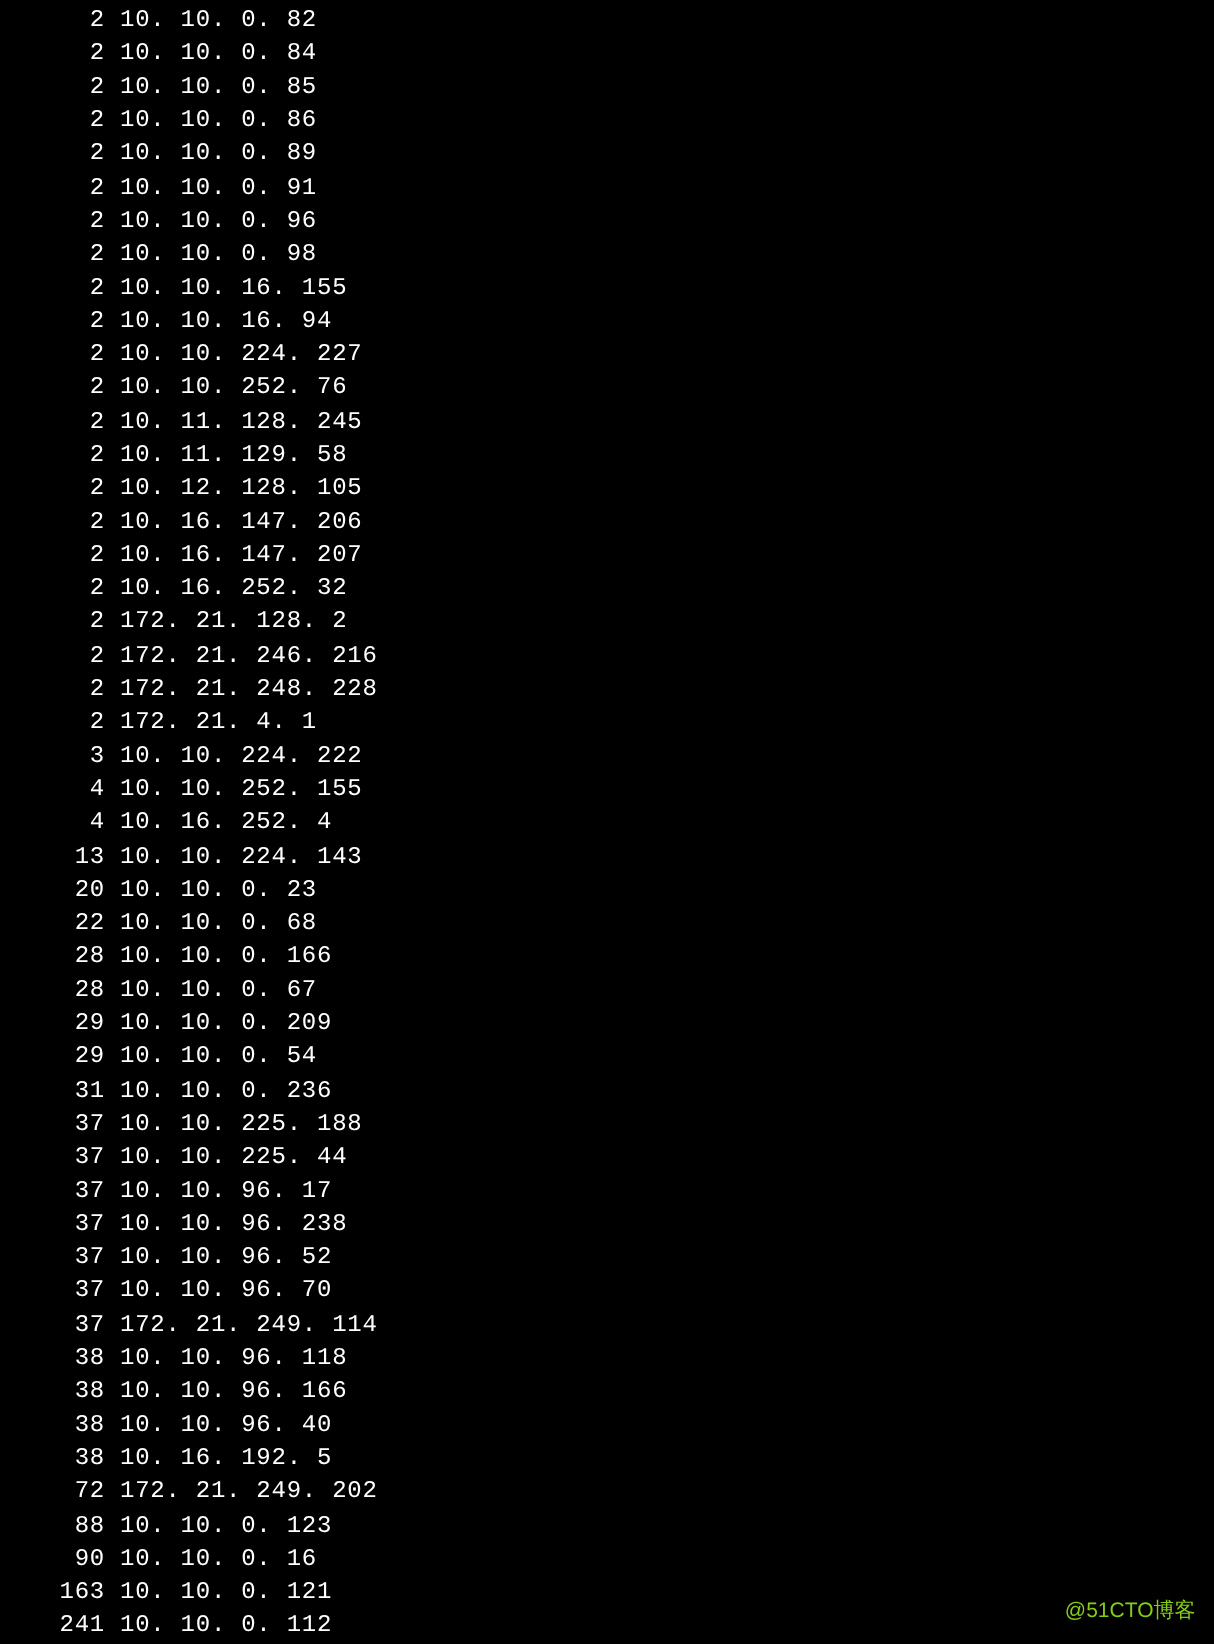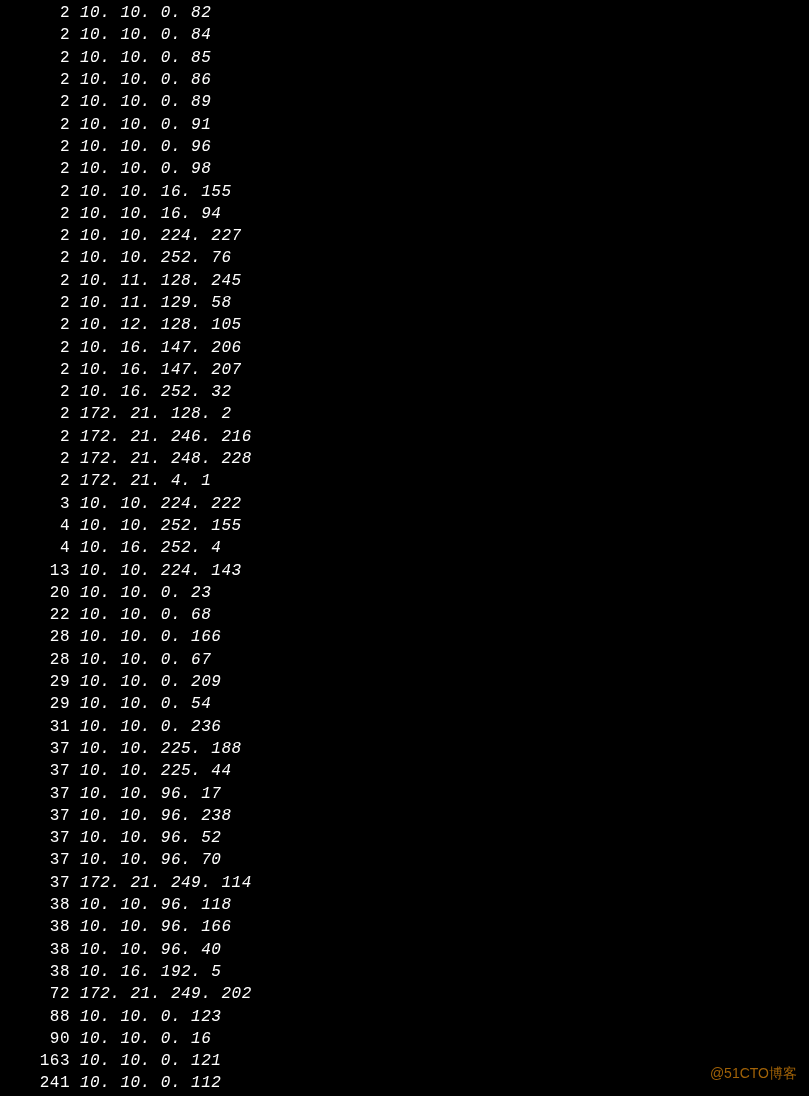--- a/index.html
+++ b/index.html
@@ -24,27 +24,26 @@
     height: 22.3px;
     align-items: center;
   }
   .count {
     width: 80px;
     text-align: right;
     padding-right: 10px;
   }
   .ip {
     text-align: right;
-    font-style: italic;
   }
   .watermark {
     position: absolute;
     right: 12px;
     bottom: 12px;
-    color: #a16207;
+    color: #84cc16;
     font-size: 14px;
     font-family: Arial, sans-serif;
     letter-spacing: 0;
   }
 </style>
 </head>
 <body>
 
 <div class="terminal" id="terminal"><div class="row"><span class="count">2</span><span class="ip">10. 10. 0. 82</span></div><div class="row"><span class="count">2</span><span class="ip">10. 10. 0. 84</span></div><div class="row"><span class="count">2</span><span class="ip">10. 10. 0. 85</span></div><div class="row"><span class="count">2</span><span class="ip">10. 10. 0. 86</span></div><div class="row"><span class="count">2</span><span class="ip">10. 10. 0. 89</span></div><div class="row"><span class="count">2</span><span class="ip">10. 10. 0. 91</span></div><div class="row"><span class="count">2</span><span class="ip">10. 10. 0. 96</span></div><div class="row"><span class="count">2</span><span class="ip">10. 10. 0. 98</span></div><div class="row"><span class="count">2</span><span class="ip">10. 10. 16. 155</span></div><div class="row"><span class="count">2</span><span class="ip">10. 10. 16. 94</span></div><div class="row"><span class="count">2</span><span class="ip">10. 10. 224. 227</span></div><div class="row"><span class="count">2</span><span class="ip">10. 10. 252. 76</span></div><div class="row"><span class="count">2</span><span class="ip">10. 11. 128. 245</span></div><div class="row"><span class="count">2</span><span class="ip">10. 11. 129. 58</span></div><div class="row"><span class="count">2</span><span class="ip">10. 12. 128. 105</span></div><div class="row"><span class="count">2</span><span class="ip">10. 16. 147. 206</span></div><div class="row"><span class="count">2</span><span class="ip">10. 16. 147. 207</span></div><div class="row"><span class="count">2</span><span class="ip">10. 16. 252. 32</span></div><div class="row"><span class="count">2</span><span class="ip">172. 21. 128. 2</span></div><div class="row"><span class="count">2</span><span class="ip">172. 21. 246. 216</span></div><div class="row"><span class="count">2</span><span class="ip">172. 21. 248. 228</span></div><div class="row"><span class="count">2</span><span class="ip">172. 21. 4. 1</span></div><div class="row"><span class="count">3</span><span class="ip">10. 10. 224. 222</span></div><div class="row"><span class="count">4</span><span class="ip">10. 10. 252. 155</span></div><div class="row"><span class="count">4</span><span class="ip">10. 16. 252. 4</span></div><div class="row"><span class="count">13</span><span class="ip">10. 10. 224. 143</span></div><div class="row"><span class="count">20</span><span class="ip">10. 10. 0. 23</span></div><div class="row"><span class="count">22</span><span class="ip">10. 10. 0. 68</span></div><div class="row"><span class="count">28</span><span class="ip">10. 10. 0. 166</span></div><div class="row"><span class="count">28</span><span class="ip">10. 10. 0. 67</span></div><div class="row"><span class="count">29</span><span class="ip">10. 10. 0. 209</span></div><div class="row"><span class="count">29</span><span class="ip">10. 10. 0. 54</span></div><div class="row"><span class="count">31</span><span class="ip">10. 10. 0. 236</span></div><div class="row"><span class="count">37</span><span class="ip">10. 10. 225. 188</span></div><div class="row"><span class="count">37</span><span class="ip">10. 10. 225. 44</span></div><div class="row"><span class="count">37</span><span class="ip">10. 10. 96. 17</span></div><div class="row"><span class="count">37</span><span class="ip">10. 10. 96. 238</span></div><div class="row"><span class="count">37</span><span class="ip">10. 10. 96. 52</span></div><div class="row"><span class="count">37</span><span class="ip">10. 10. 96. 70</span></div><div class="row"><span class="count">37</span><span class="ip">172. 21. 249. 114</span></div><div class="row"><span class="count">38</span><span class="ip">10. 10. 96. 118</span></div><div class="row"><span class="count">38</span><span class="ip">10. 10. 96. 166</span></div><div class="row"><span class="count">38</span><span class="ip">10. 10. 96. 40</span></div><div class="row"><span class="count">38</span><span class="ip">10. 16. 192. 5</span></div><div class="row"><span class="count">72</span><span class="ip">172. 21. 249. 202</span></div><div class="row"><span class="count">88</span><span class="ip">10. 10. 0. 123</span></div><div class="row"><span class="count">90</span><span class="ip">10. 10. 0. 16</span></div><div class="row"><span class="count">163</span><span class="ip">10. 10. 0. 121</span></div><div class="row"><span class="count">241</span><span class="ip">10. 10. 0. 112</span></div><div class="row"><span class="count">338</span><span class="ip">10. 12. 252. 25</span></div></div>
 

